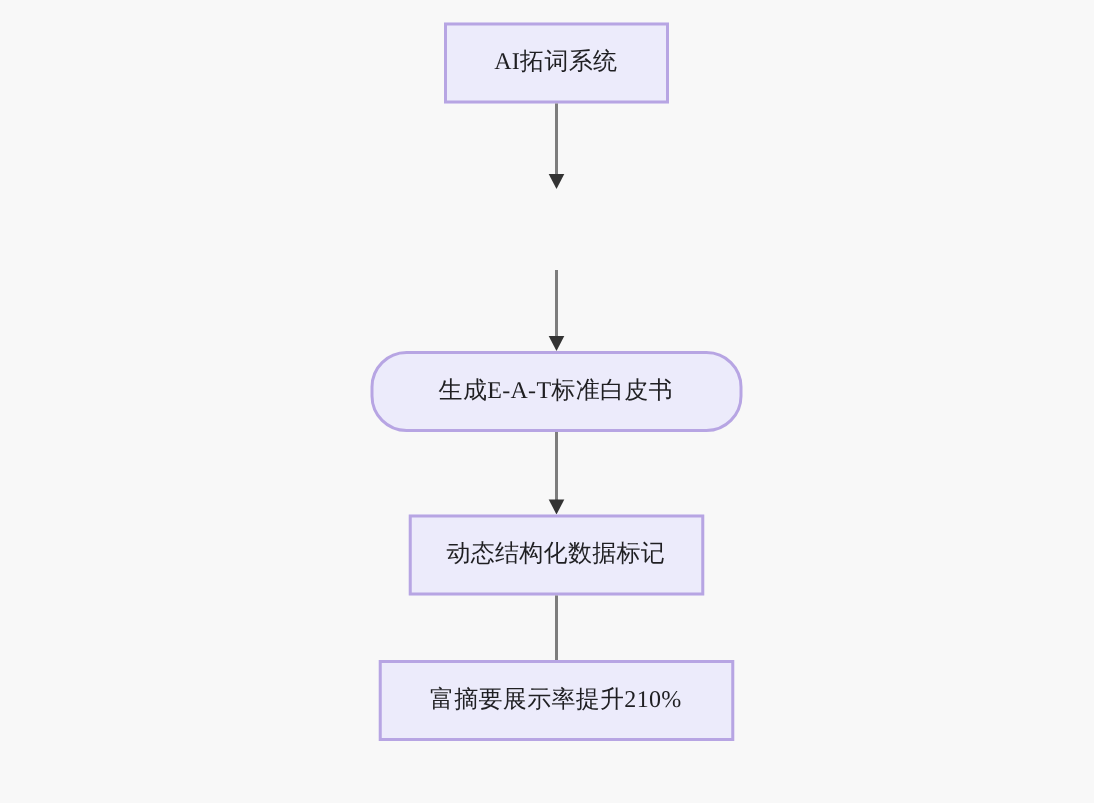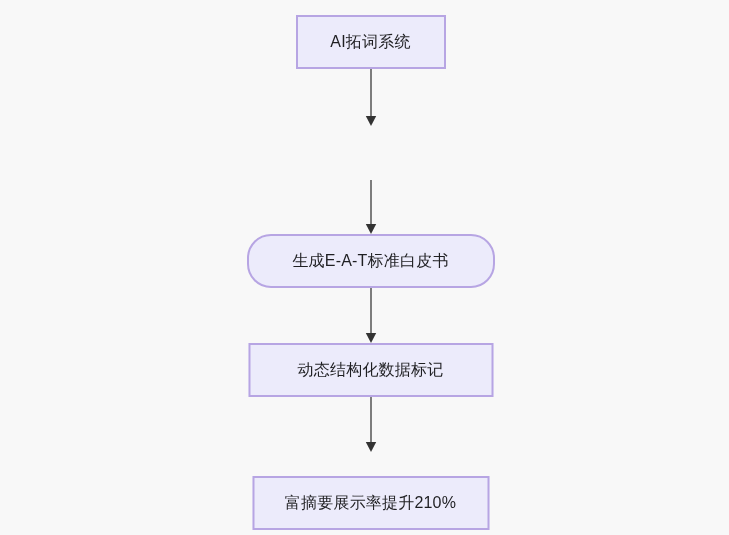--- a/index.html
+++ b/index.html
@@ -11,20 +11,21 @@
     height: 535px;
     background: #f8f8f8;
     font-family: "Liberation Sans", "DejaVu Sans", sans-serif;
     overflow: hidden;
   }
 
   #flowchart {
     position: relative;
     width: 729px;
     height: 535px;
+    font-family: Liberation Serif, serif;
   }
 
   .node {
     position: absolute;
     box-sizing: border-box;
     background: #ecebfb;
     border: 2px solid #b7a5e3;
     display: flex;
     align-items: center;
     justify-content: center;
@@ -38,22 +39,22 @@
     line-height: 1;
     color: #1f1f22;
     white-space: nowrap;
     letter-spacing: 0.2px;
   }
 
   
   .node-1 { width: 150px; top: 15px;  margin-left: 6px; }
   .node-2 { width: 192px; top: 126px; margin-left: 6px; }
   .node-3 { width: 248px; top: 234px; margin-left: 6px; border-radius: 24px; }
-  .node-4 { width: 245px; top: 343px; margin-left: 6px; }
-  .node-5 { width: 237px; top: 476px; margin-left: 6px; }
+  .node-4 { width: 197px; top: 343px; margin-left: 6px; }
+  .node-5 { width: 237px; top: 440px; margin-left: 6px; }
 
   .edge {
     position: absolute;
     left: 50%;
     transform: translateX(-50%);
     margin-left: 6px;
     width: 14px;
   }
   .edge svg {
     display: block;

